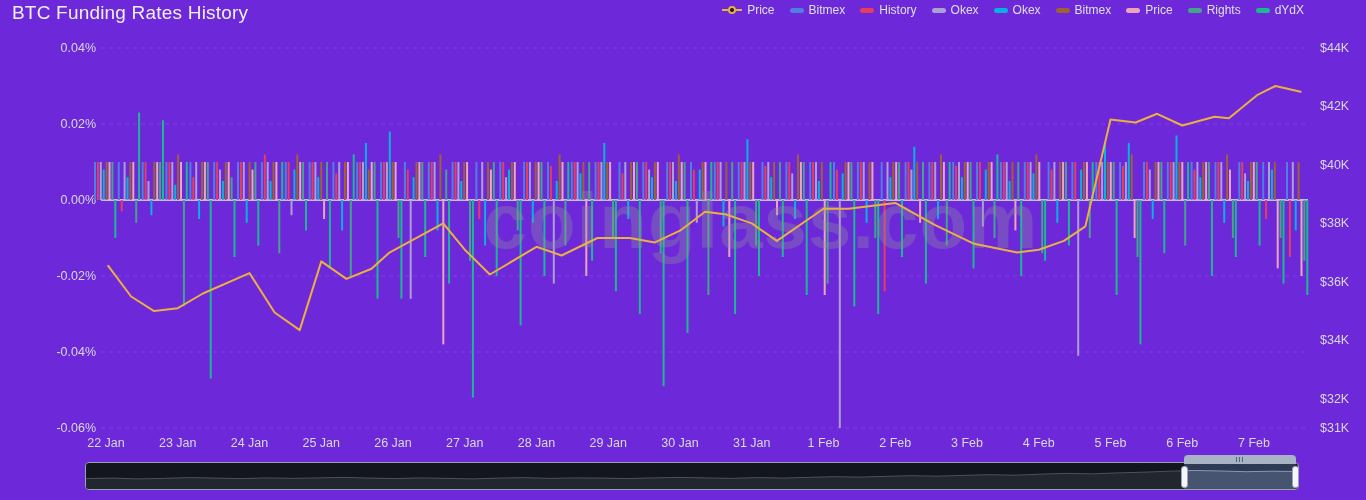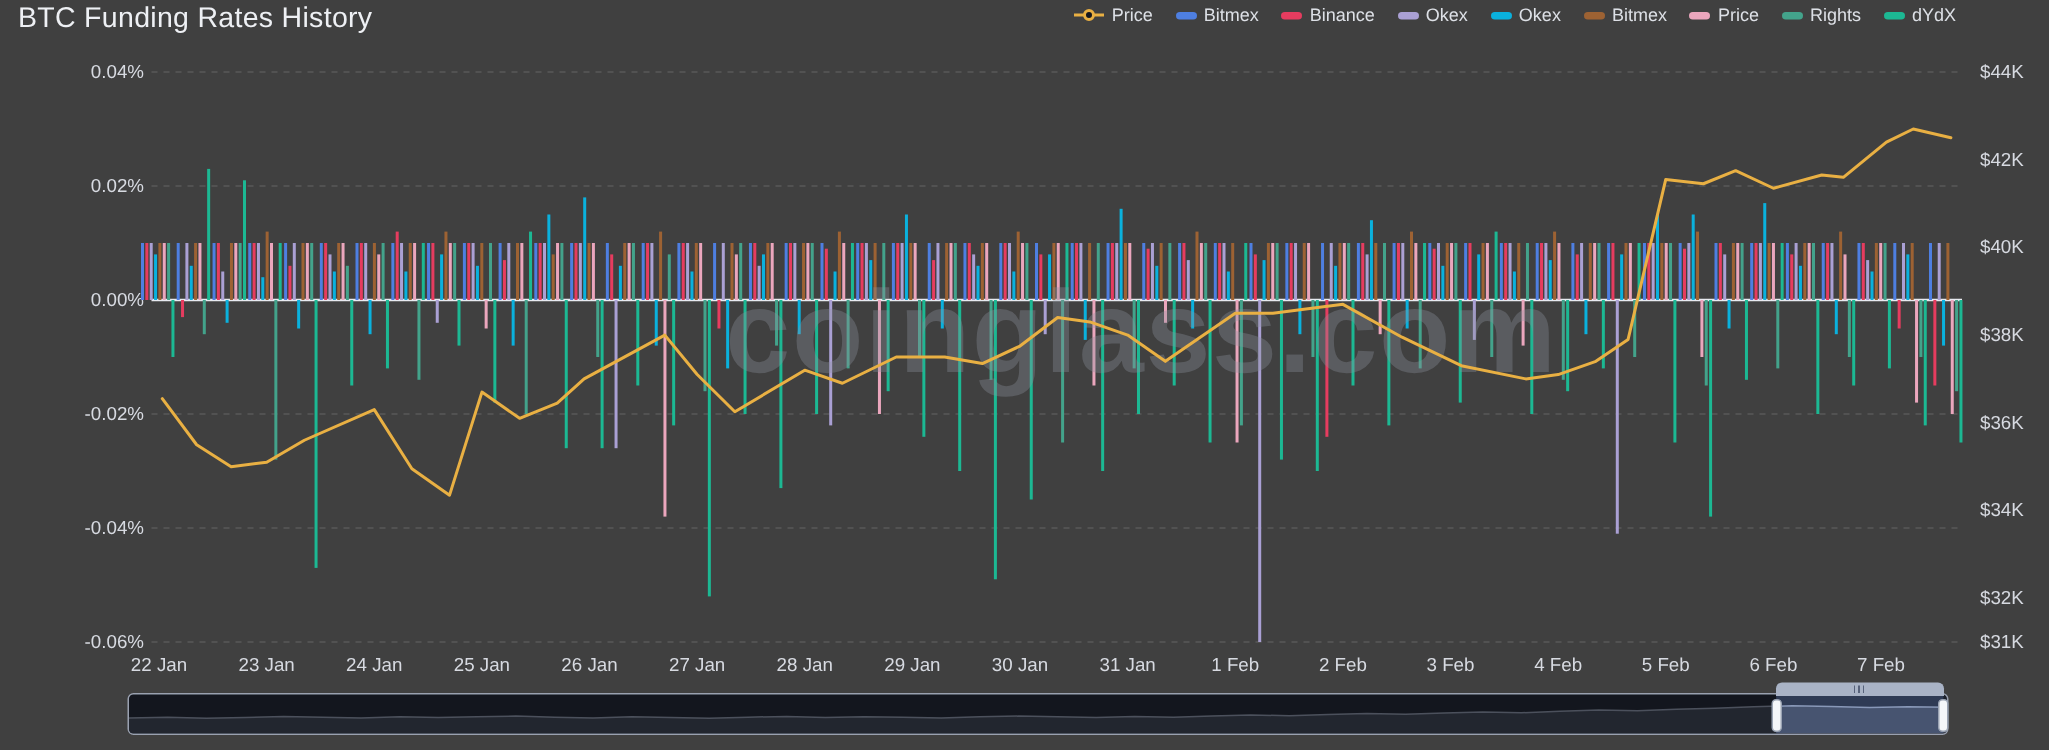--- a/index.html
+++ b/index.html
@@ -1,16 +1,16 @@
 <!DOCTYPE html>
 <html><head>
 <meta charset="utf-8">
 <style>
   html,body{margin:0;padding:0;background:#14171f;}
-  #app{position:relative;width:1366px;height:500px;background:#404040;overflow:hidden;
+  #app{position:relative;width:1366px;height:500px;background:#6d28d9;overflow:hidden;
        font-family:"Liberation Sans",sans-serif;color:#dfe3ea;}
   .title{position:absolute;left:12px;top:2px;font-size:19px;font-weight:500;color:#eef0f4;
          letter-spacing:.2px;}
   
   .legend{position:absolute;top:3px;right:62px;display:flex;align-items:flex-end;gap:15px;
           font-size:12px;color:#dde0e6;}
   .legend-item{display:flex;align-items:center;gap:5px;cursor:pointer;white-space:nowrap;}
   .sw{width:14px;height:5px;border-radius:2.5px;display:inline-block;}
   .sw-line{position:relative;width:20px;height:2px;display:inline-block;}
   .sw-line .dot{position:absolute;left:50%;top:50%;transform:translate(-50%,-50%);
@@ -51,21 +51,21 @@
           <span class="dot"></span>
         </span>
         <span>Price</span>
       </div>
       <div class="legend-item">
         <span class="sw" style="background: rgb(78, 127, 225);"></span>
         <span>Bitmex</span>
       </div>
       <div class="legend-item">
         <span class="sw" style="background: rgb(230, 60, 95);"></span>
-        <span>Binance</span>
+        <span>History</span>
       </div>
       <div class="legend-item">
         <span class="sw" style="background: rgb(170, 160, 212);"></span>
         <span>Okex</span>
       </div>
       <div class="legend-item">
         <span class="sw" style="background: rgb(10, 177, 221);"></span>
         <span>Okex</span>
       </div>
       <div class="legend-item">

